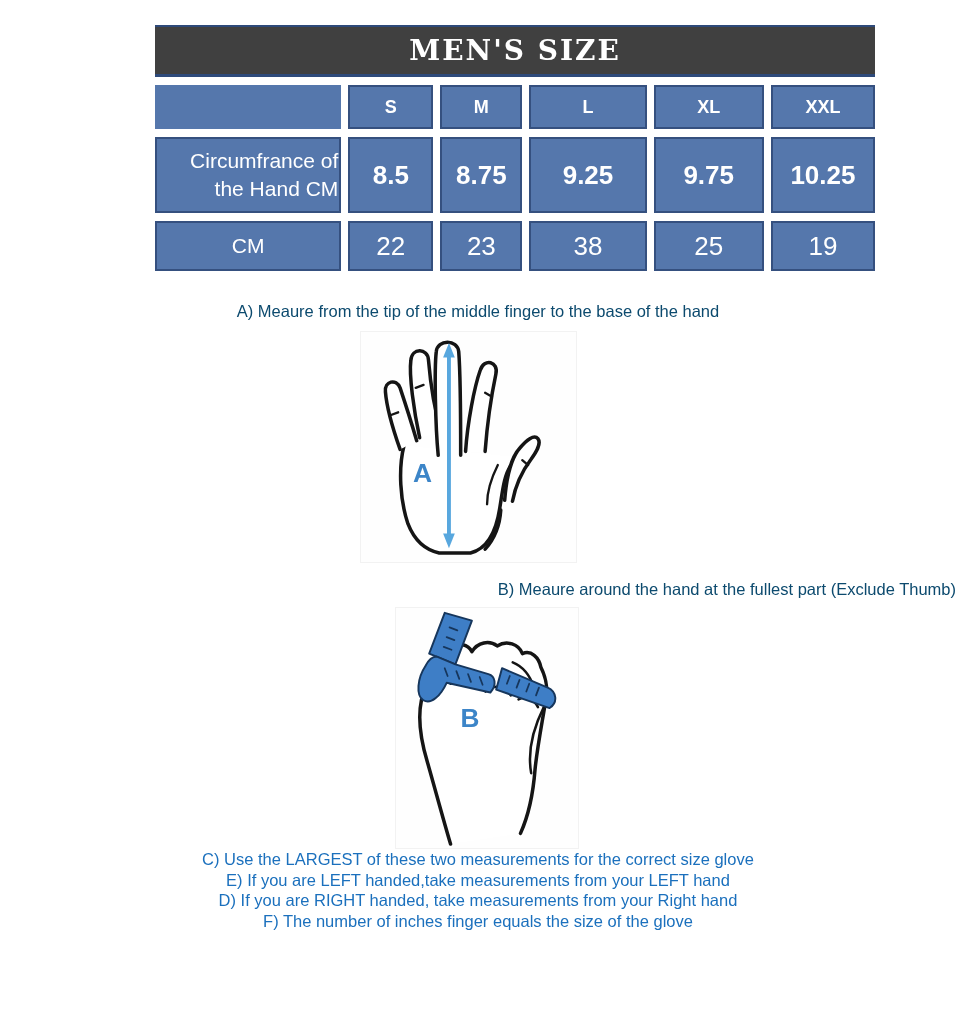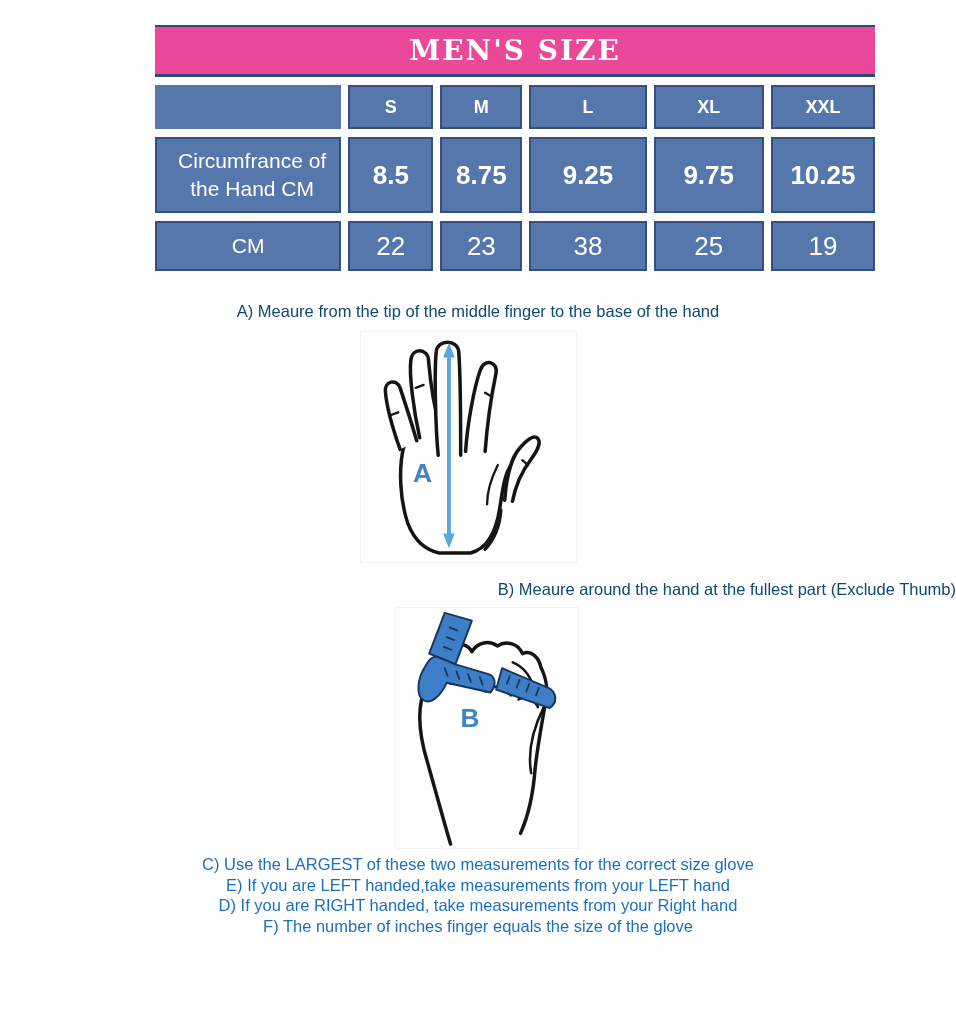--- a/index.html
+++ b/index.html
@@ -6,49 +6,49 @@
   body{
     width:956px;height:1024px;background:#ffffff;
     font-family:"Liberation Sans",sans-serif;
     color:#1B70BD;overflow:hidden;
   }
   .sheet{width:956px;height:1024px;position:relative;}
 
   
   .table-wrap{margin:25px 81px 0 155px;width:720px;}
   .banner{
-    background:#ec4899;color:#ffffff;text-align:center;
+    background:#404040;color:#ffffff;text-align:center;
     border-top:2px solid #2E4A7A;border-bottom:3px solid #2E4A7A;
     height:47px;line-height:47px;
     font-family:"DejaVu Serif",serif;font-weight:900;
     font-size:28px;letter-spacing:2px;
   }
   table.size-grid{
     border-collapse:separate;border-spacing:7px 8px;
     width:734px;margin-left:-7px;table-layout:fixed;
   }
   table.size-grid td{
     background:#5577AC;border:2px solid #35507F;color:#ffffff;
     text-align:center;vertical-align:middle;overflow:hidden;
   }
   tr.hdr td{height:38px;font-weight:bold;font-size:18px;}
   tr.hdr td.corner{border-color:#5577AC;}
   tr.r1 td{height:70px;font-weight:bold;font-size:26px;}
   tr.r2 td{height:44px;font-weight:normal;font-size:26px;}
   td.lbl{font-weight:normal !important;font-size:21px !important;}
-  td.lbl.left{text-align:center;padding-left:9px;line-height:1.32;}
+  td.lbl.left{text-align:right;padding-left:9px;line-height:1.32;}
 
   
   .ins{
     margin:0;text-align:center;color:#0c4a6e;
     font-size:16.5px;line-height:20px;
   }
   .ins.a{margin-top:22px;}
   .ins.b{margin-top:16px;text-align:right;}
-  .notes{margin-top:5px;}
+  .notes{}
   .notes p{margin:0;text-align:center;color:#1B70BD;font-size:16.5px;line-height:20.5px;}
 
   
   .figure{background:#fefefe;border:1px solid #f2f2f2;}
   .figure.hand{width:215px;height:230px;margin:10px auto 0;transform:translateX(-10px);}
   .figure.fist{width:182px;height:240px;margin:8px auto 0;transform:translateX(9px);}
   .figure svg{display:block;}
 </style>
 </head>
 <body>

